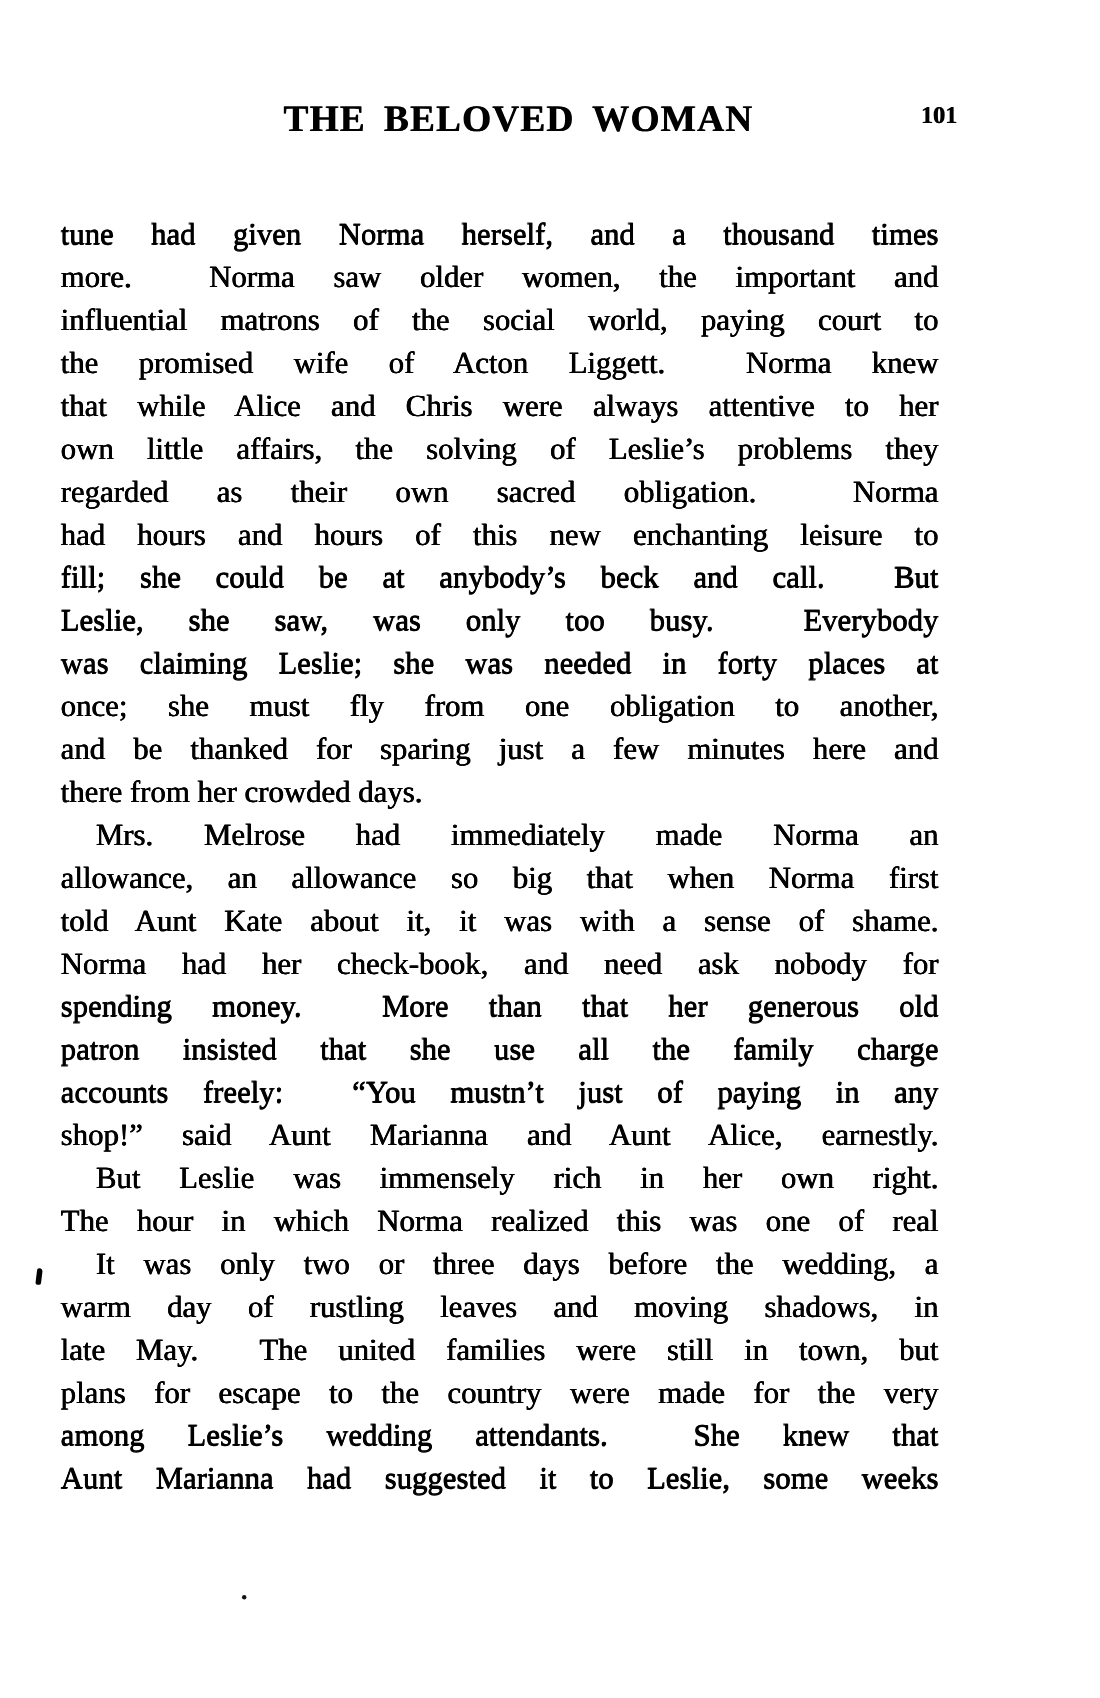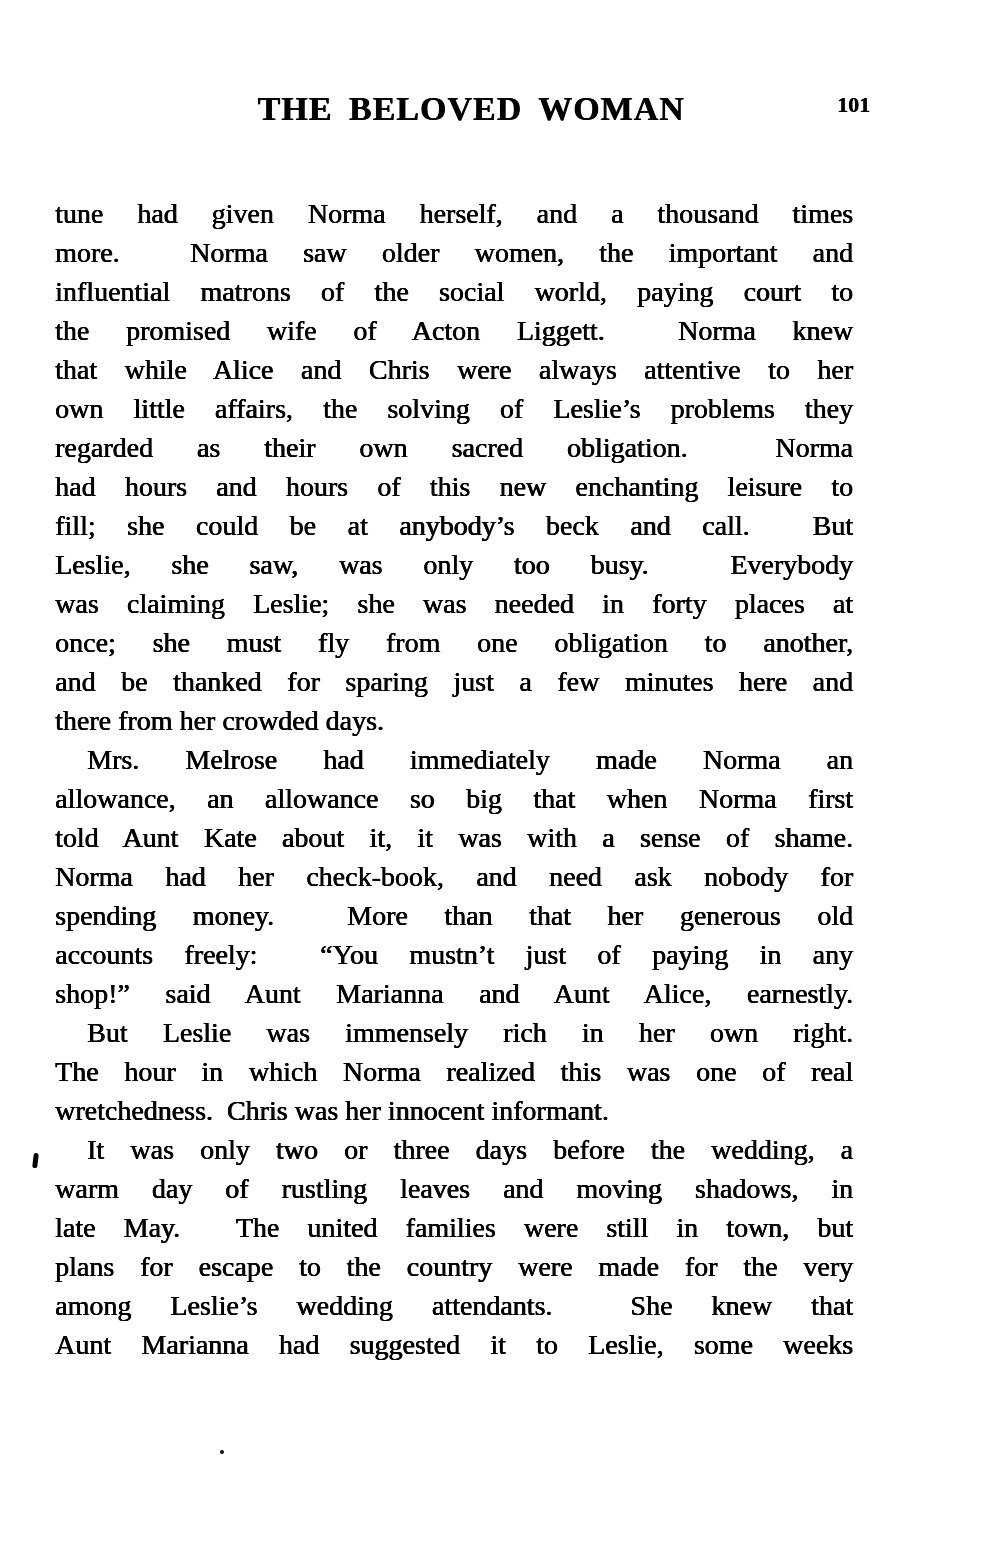--- a/index.html
+++ b/index.html
@@ -118,27 +118,27 @@
         <div class="pline">once; she must fly from one obligation to another,</div>
         <div class="pline">and be thanked for sparing just a few minutes here and</div>
         <div class="pline last-left">there from her crowded days.</div>
       </div>
       <div class="paragraph">
         <div class="pline indent">Mrs. Melrose had immediately made Norma an</div>
         <div class="pline">allowance, an allowance so big that when Norma first</div>
         <div class="pline">told Aunt Kate about it, it was with a sense of shame.</div>
         <div class="pline">Norma had her check-book, and need ask nobody for</div>
         <div class="pline">spending money.  More than that her generous old</div>
+        <div class="pline">patron insisted that she use all the family charge</div>
         <div class="pline">accounts freely:  “You mustn’t just of paying in any</div>
         <div class="pline">shop!” said Aunt Marianna and Aunt Alice, earnestly.</div>
       </div>
       <div class="paragraph">
         <div class="pline indent">But Leslie was immensely rich in her own right.</div>
         <div class="pline">The hour in which Norma realized this was one of real</div>
-        <div class="pline last-left">wretchedness.  Chris was her innocent informant.</div>
       </div>
       <div class="paragraph">
         <div class="pline indent">It was only two or three days before the wedding, a</div>
         <div class="pline">warm day of rustling leaves and moving shadows, in</div>
         <div class="pline">late May.  The united families were still in town, but</div>
         <div class="pline">plans for escape to the country were made for the very</div>
         <div class="pline">among Leslie’s wedding attendants.  She knew that</div>
         <div class="pline">Aunt Marianna had suggested it to Leslie, some weeks</div>
       </div>
     </main>

